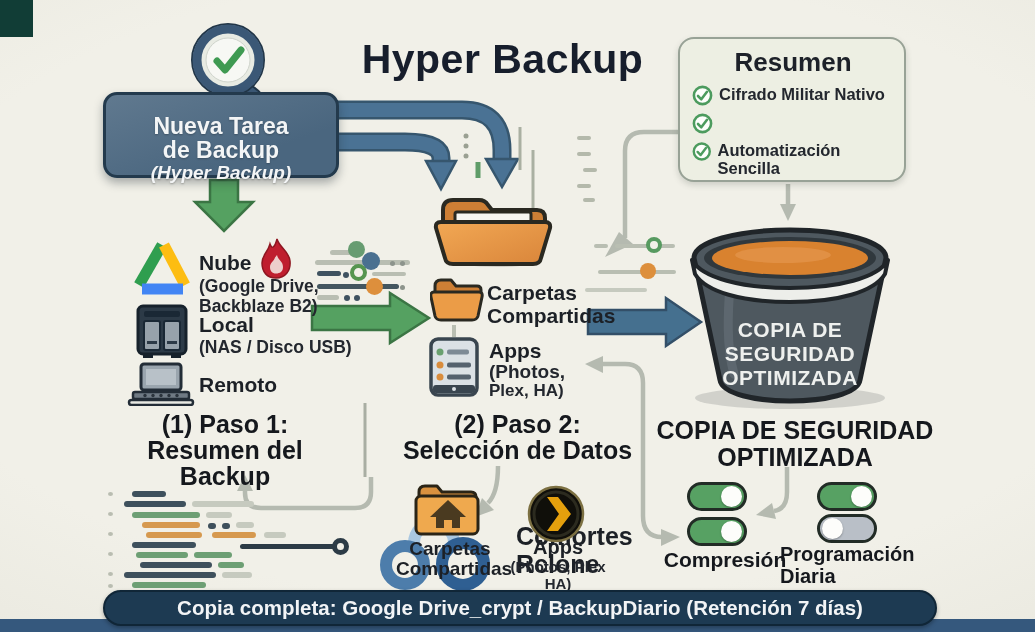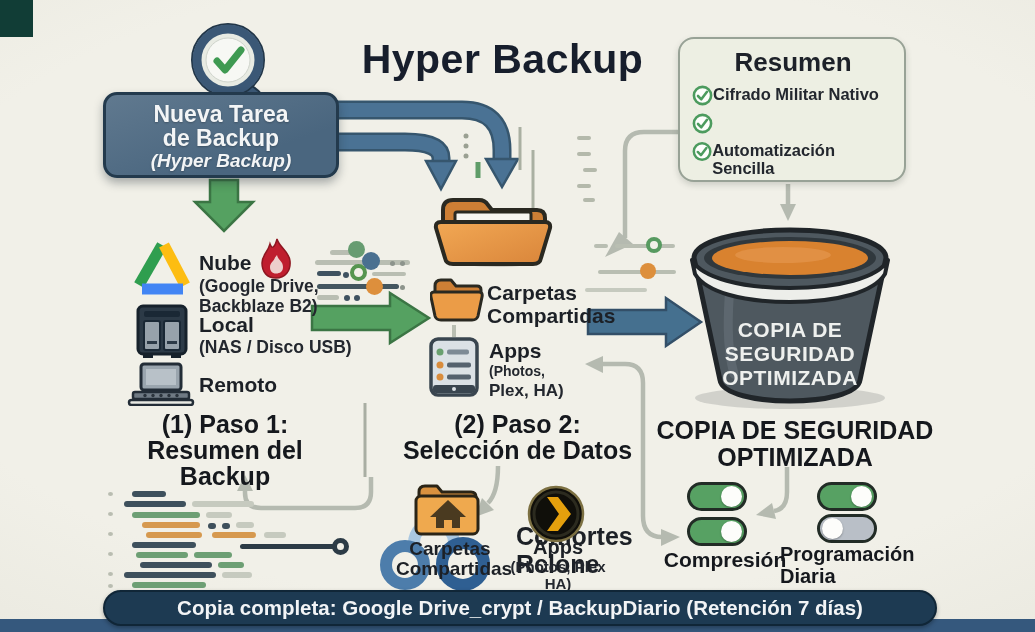--- a/index.html
+++ b/index.html
@@ -14,33 +14,33 @@
   svg{display:block;}
   .arrow-layer{position:absolute;left:0;top:0;pointer-events:none;}
   
   .task-box{
     position:absolute;left:103px;top:92px;width:236px;height:86px;box-sizing:border-box;
     background:linear-gradient(160deg,#60798f 0%,#4a667f 70%);
     border:3px solid #233a4d;border-radius:14px;
     box-shadow:0 5px 10px rgba(30,40,50,.35);
     color:#f3f5f6;text-align:center;font-weight:bold;
     text-shadow:0 1px 2px rgba(0,0,0,.25);
-    padding-top:7px;
+    padding-top:19px;
   }
   .task-box .l1{font-size:23px;line-height:24px;}
   .task-box .l3{font-size:19px;line-height:22px;font-style:italic;}
   
   .resumen{
     position:absolute;left:678px;top:37px;width:228px;height:145px;box-sizing:border-box;
     background:#edefe3;border:2px solid #98a296;border-radius:16px;
     box-shadow:0 3px 6px rgba(60,70,60,.2);
     padding:8px 10px 0 12px;
   }
   .resumen .res-title{text-align:center;font-size:26px;font-weight:bold;color:#1d2129;margin-bottom:5px;}
-  .res-item{display:flex;align-items:flex-start;gap:0;margin-bottom:3px;margin-top:7px;}
+  .res-item{display:flex;align-items:flex-start;gap:6px;margin-bottom:3px;margin-top:7px;}
   .res-item span{font-size:16.5px;font-weight:bold;color:#23272e;line-height:18px;}
   
   .cl{position:absolute;height:6px;border-radius:3px;}
   .dot{position:absolute;border-radius:50%;}
   .eqline{position:absolute;border-radius:3px;}
   .ring{position:absolute;border-radius:50%;background:#f1f0e8;box-sizing:border-box;}
   
   .toggle{position:absolute;width:60px;height:29px;border:3px solid #222c26;border-radius:16px;box-sizing:border-box;}
   .toggle .knob{position:absolute;top:1px;width:21px;height:21px;border-radius:50%;background:#fdfdfb;box-shadow:0 1px 2px rgba(0,0,0,.3);}
   .toggle[data-state="on"]{background:#57a163;}
@@ -269,21 +269,21 @@
     <circle cx="12" cy="16" r="3.5" fill="#69a06f"></circle>
       <rect x="19" y="13.5" width="22" height="5" rx="2" fill="#7d8a95"></rect>
     <circle cx="12" cy="29" r="3.5" fill="#d98c3c"></circle>
       <rect x="19" y="26.5" width="24" height="5" rx="2" fill="#55626e"></rect>
     <circle cx="12" cy="41" r="3.5" fill="#d98c3c"></circle>
       <rect x="19" y="38.5" width="24" height="5" rx="2" fill="#55626e"></rect>
     <rect x="5" y="49" width="42" height="8" rx="3" fill="#39454f"></rect>
     <circle cx="26" cy="53" r="2" fill="#dbe1e5"></circle>
   </svg>
   <div class="lbl" style="left:489px;top:339px;font-size:21px">Apps</div>
-  <div class="lbl sub" style="left:489px;top:362px;font-size:14px;line-height:19px">(Photos,</div>
+  <div class="lbl sub" style="left:489px;top:362px;font-size:19px;line-height:19px">(Photos,</div>
   <div class="lbl sub" style="left:489px;top:381px;font-size:17px;line-height:19px">Plex, HA)</div>
 
   <svg class="abs" style="left:688px;top:222px" width="210" height="190" viewBox="0 0 210 190">
     <ellipse cx="102" cy="176" rx="95" ry="11" fill="rgba(45,50,55,0.16)"></ellipse>
     <path d="M6 36 C6 20 49 8 102 8 C155 8 198 20 198 36 L172 158 C170 172 136 179 102 179 C68 179 34 172 32 158 Z" fill="#4e585f" stroke="#202529" stroke-width="5" stroke-linejoin="round"></path>
     <path d="M42 62 C40 90 38 124 46 152" stroke="#6a757c" stroke-width="9" fill="none" opacity="0.55" stroke-linecap="round"></path>
     <path d="M4 38 C14 56 54 66 102 66 C150 66 190 56 200 38 L197 52 C186 70 150 80 102 80 C54 80 18 70 7 52 Z" fill="#edeeea" stroke="#202529" stroke-width="4" stroke-linejoin="round"></path>
     <ellipse cx="102" cy="36" rx="86" ry="21" fill="#30383d"></ellipse>
     <ellipse cx="102" cy="36" rx="78" ry="17" fill="#d9822f"></ellipse>
     <ellipse cx="95" cy="33" rx="48" ry="8" fill="#e2944a" opacity="0.8"></ellipse>

